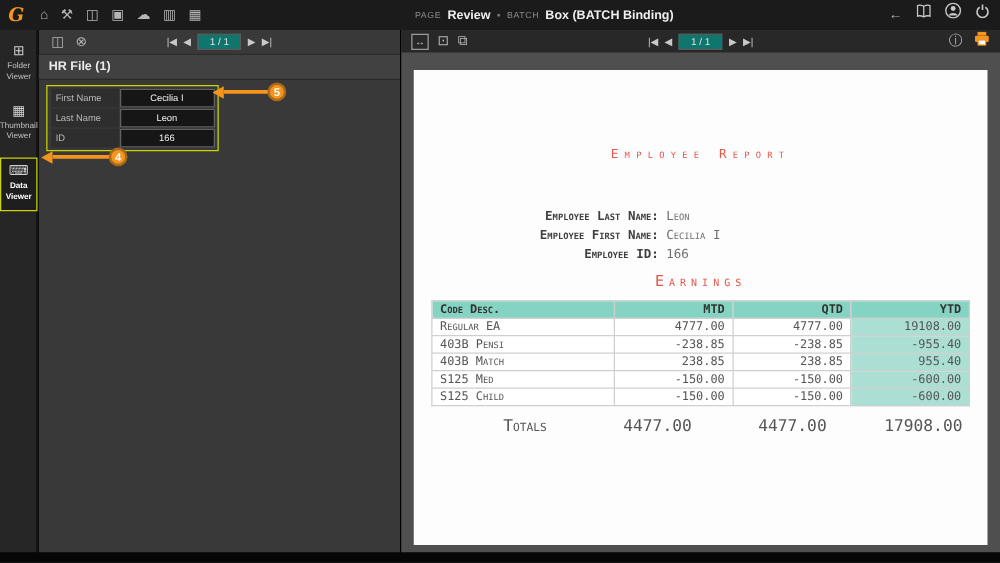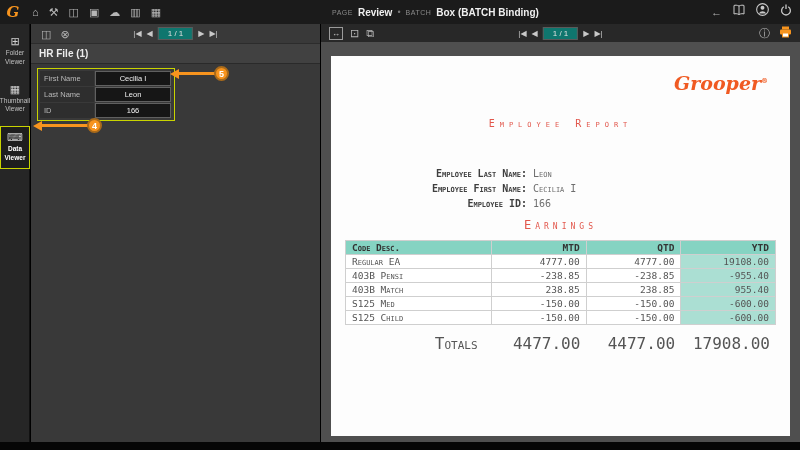--- a/index.html
+++ b/index.html
@@ -30,21 +30,21 @@
   .sb-btn.active .sb-label { color:#fff; font-weight:bold; }
 
   
   .midpanel { position:absolute; left:31px; top:24px; width:289px; height:418px; background:#393939; }
   .mp-toolbar { position:relative; height:20px; display:flex; align-items:center; padding:0 10px; gap:9px; border-bottom:1px solid #2c2c2c; }
   .nav { display:flex; align-items:center; gap:5px; color:#c9c9c9; font-size:8px; }
   .nav .counter { background:#0f766e; border:1px solid #5a5a5a; padding:1px 9px; font-size:8px; color:#e0e0e0; }
   .mp-toolbar .nav { position:absolute; left:50%; transform:translateX(-50%); }
   .mp-header { padding:4px 8px; font-size:10px; font-weight:bold; color:#ececec; background:#414141; border-bottom:1px solid #2a2a2a; }
   .formbox { margin:4px 6px; border:1px solid #c9d400; padding:2px; width:138px; }
-  .frow { display:flex; margin-bottom:1px; }
+  .frow { display:flex; margin-bottom:1px;justify-content:center; }
   .frow:last-child { margin-bottom:0; }
   .flabel { width:54px; background:#2e2e2e; color:#b8b8b8; font-size:7.5px; padding:3px 4px; }
   .fvalue { width:76px; background:#161616; border:1px solid #606060; color:#f0f0f0; font-size:7.5px; text-align:center; padding:2px; margin-left:1px; }
 
   
   .viewer { position:absolute; left:321px; top:24px; width:479px; height:418px; background:#4f4f4f; }
   .vw-toolbar { position:relative; height:18px; background:#282828; display:flex; align-items:center; padding:0 8px; gap:7px; }
   .vw-toolbar .nav { position:absolute; left:50%; transform:translateX(-50%); }
   .vw-right { position:absolute; right:8px; display:flex; gap:9px; align-items:center; }
   .boxed { border:1px solid #9a9a9a; font-size:8px; color:#ccc; padding:0 2px; line-height:11px; }
@@ -62,21 +62,21 @@
   .dflabel { width:196px; text-align:right; font-weight:bold; color:#3f3f3f; margin-right:6px; }
   .dfvalue { color:#6e6e6e; }
   .doc-section { position:absolute; top:162px; width:100%; text-align:center; color:#e2574c; font-size:12px; letter-spacing:4px; }
   .etable { position:absolute; top:184px; left:14px; width:431px; border-collapse:collapse; font-size:9.5px; }
   .etable th, .etable td { border:1px solid #cfcfcf; padding:1px 6px; }
   .etable th { background:#85d3c2; color:#333; text-align:right; font-weight:bold; }
   .etable th:first-child { text-align:left; }
   .etable td { color:#555; text-align:right; background:#fff; }
   .etable td:first-child { text-align:left; }
   .etable td.hl { background:#abdfd3; }
-  .totals { position:absolute; top:278px; left:14px; width:431px; display:flex; font-size:16px; color:#555; }
+  .totals { position:absolute; top:278px; left:14px; width:431px; display:flex; font-size:13px; color:#555;gap:40px; }
   .totals .t0 { width:34%; text-align:right; padding-right:14px; }
   .totals .tv { width:22%; text-align:right; padding-right:6px; }
 
   .bottomstrip { position:absolute; left:0; top:442px; width:800px; height:8px; background:#060606; }
 
   
   .callout { position:absolute; display:flex; align-items:center; z-index:10; }
   .c-head { width:0; height:0; border-top:5px solid transparent; border-bottom:5px solid transparent; border-right:9px solid #f7941e; }
   .c-shaft { height:3px; background:#f7941e; }
   .c-num { width:15px; height:15px; border-radius:50%; background:#f7941e; border:2px solid #a96a1a; color:#fff; font-size:9px; font-weight:bold; display:flex; align-items:center; justify-content:center; margin-left:-1px; }
@@ -191,23 +191,20 @@
         <svg width="13" height="12" viewBox="0 0 13 12">
             <rect x="3" y="0.5" width="7" height="3" fill="#f7941e"></rect>
             <rect x="1" y="3.5" width="11" height="5" rx="1" fill="#f7941e"></rect>
             <rect x="3.5" y="7" width="6" height="4" fill="#fff" stroke="#f7941e"></rect>
           </svg>
       </span>
     </div>
   </div>
 
   <div class="page">
-    <div class="brand">
-      <span>Grooper</span><sup>®</sup>
-    </div>
     <div class="doc-title">Employee Report</div>
 
     <div class="doc-fields">
       <div class="dfrow">
         <span class="dflabel">Employee Last Name:</span>
         <span class="dfvalue">Leon</span>
       </div>
       <div class="dfrow">
         <span class="dflabel">Employee First Name:</span>
         <span class="dfvalue">Cecilia I</span>

